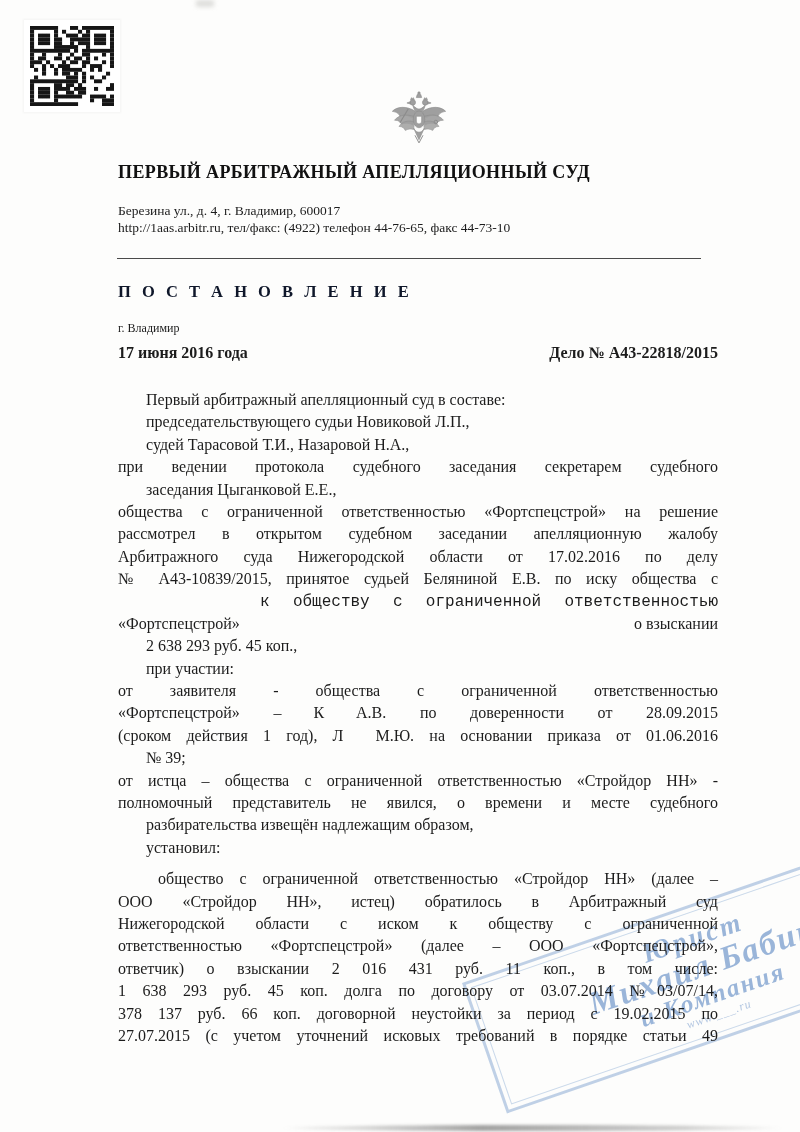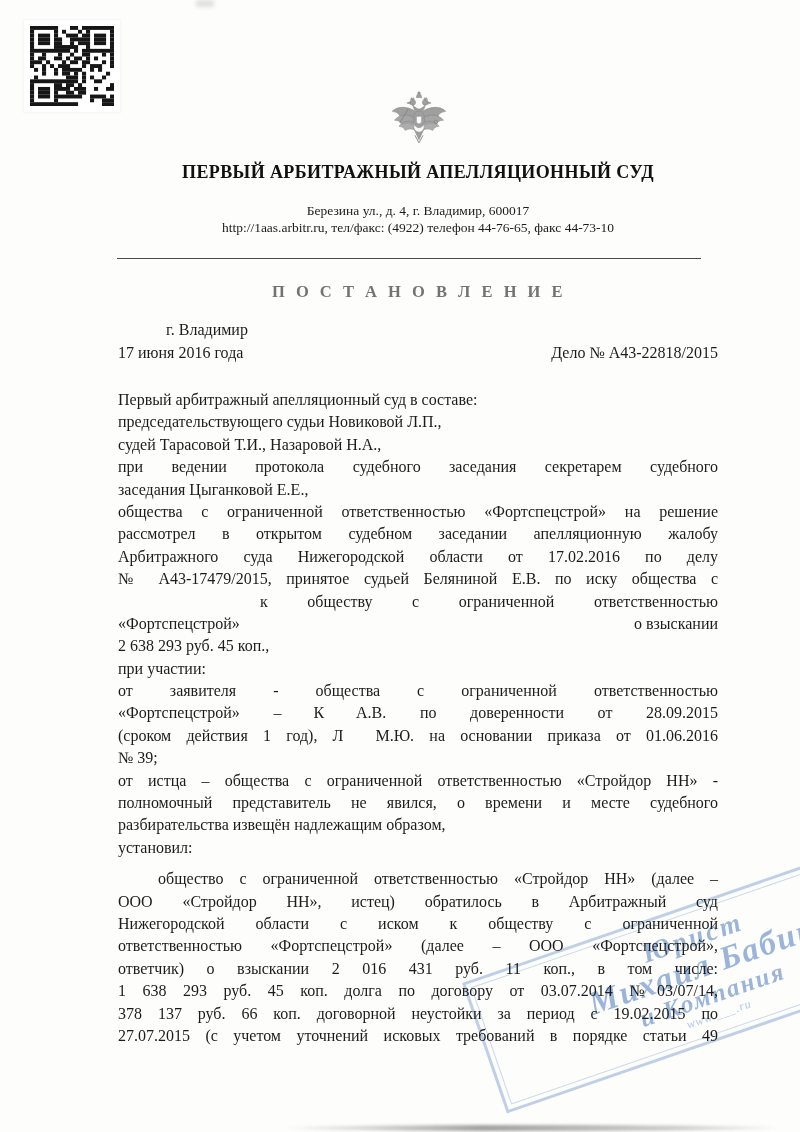--- a/index.html
+++ b/index.html
@@ -8,34 +8,34 @@
     background:#fdfdfc;overflow:hidden;
     font-family:"Liberation Serif","DejaVu Serif",serif;color:#1c1c1c;
   }
   
   .qr{position:absolute;left:30px;top:26px;width:84px;height:80px;background:#fff;
       box-shadow:0 0 0 6px #fff,0 0 2px 7px rgba(0,0,0,0.04);}
   .qr svg{width:100%;height:100%;display:block}
   
   .emblem{position:absolute;left:387px;top:90px;width:64px;height:62px;opacity:.85}
   
-  .hcol{position:absolute;left:118px;width:600px;text-align:center;}
+  .hcol{position:absolute;left:118px;width:600px;text-align:left;}
   .court-name{top:162px;font-weight:bold;font-size:18px;letter-spacing:.4px;color:#111;}
   .addr1{top:203px;font-size:13.5px;}
   .addr2{top:220px;font-size:13.5px;}
   .rule{position:absolute;left:117px;top:258px;width:584px;border-top:1.5px solid #4a4a4a;height:0;}
-  .doc-title{top:282px;font-weight:bold;font-size:16.5px;letter-spacing:1.5px;word-spacing:4px;color:#737373;}
-  .place{position:absolute;left:118px;top:321px;font-size:16px;margin-left:48px;}
-  .meta-row{position:absolute;left:118px;top:344px;width:600px;display:flex;justify-content:space-between;font-size:16px;}
+  .doc-title{top:282px;font-weight:bold;font-size:16.5px;letter-spacing:1.5px;word-spacing:4px;color:#0f172a;}
+  .place{position:absolute;left:118px;top:321px;font-size:12px;}
+  .meta-row{position:absolute;left:118px;top:344px;width:600px;display:flex;justify-content:space-between;font-size:16px;font-weight:bold;}
   
   .body-text{position:absolute;left:118px;top:389px;width:600px;font-size:16px;line-height:22.4px;z-index:2;}
   .bline{height:22.4px;}
-  .v-l{text-align:left;}
+  .v-l{text-align:left;margin-left:28px;}
   .v-j{text-align:justify;text-align-last:justify;}
-  .v-pad{text-align:justify;text-align-last:justify;padding-left:142px;}
+  .v-pad{text-align:justify;text-align-last:justify;padding-left:142px;font-family:Liberation Mono, monospace;}
   .v-ind{text-align:justify;text-align-last:justify;text-indent:40px;margin-top:9px;}
   .v-split{display:flex;justify-content:space-between;gap:8px;}
   
   .stamp{
     position:absolute;left:462px;top:983px;width:460px;height:132px;
     transform:rotate(-19deg);transform-origin:top left;
     border:3px solid rgba(140,172,212,.55);z-index:1;
     display:flex;flex-direction:column;align-items:center;justify-content:center;
     color:rgba(126,160,206,.78);
     font-style:italic;font-weight:bold;text-align:center;line-height:1.02;
@@ -348,21 +348,21 @@
 
   <div class="body-text" id="body-lines">
       <div class="bline v-l">Первый арбитражный апелляционный суд в составе:</div>
       <div class="bline v-l">председательствующего судьи Новиковой Л.П.,</div>
       <div class="bline v-l">судей Тарасовой Т.И., Назаровой Н.А.,</div>
       <div class="bline v-j">при ведении протокола судебного заседания секретарем судебного</div>
       <div class="bline v-l">заседания Цыганковой Е.Е.,</div>
       <div class="bline v-j">общества с ограниченной ответственностью «Фортспецстрой» на решение</div>
       <div class="bline v-j">рассмотрел в открытом судебном заседании апелляционную жалобу</div>
       <div class="bline v-j">Арбитражного суда Нижегородской области от 17.02.2016 по делу</div>
-      <div class="bline v-j">№ А43-17479/2015, принятое судьей Беляниной Е.В. по иску общества с</div>
+      <div class="bline v-j">№ А43-10839/2015, принятое судьей Беляниной Е.В. по иску общества с</div>
       <div class="bline v-pad">к обществу с ограниченной ответственностью</div>
       <div class="bline v-split">
         <span>«Фортспецстрой»</span>
         <span>о взыскании</span>
       </div>
       <div class="bline v-l">2 638 293 руб. 45 коп.,</div>
       <div class="bline v-l">при участии:</div>
       <div class="bline v-j">от заявителя - общества с ограниченной ответственностью</div>
       <div class="bline v-j">«Фортспецстрой» –  К  А.В. по доверенности от 28.09.2015</div>
       <div class="bline v-j">(сроком действия 1 год), Л  М.Ю. на основании приказа от 01.06.2016</div>

